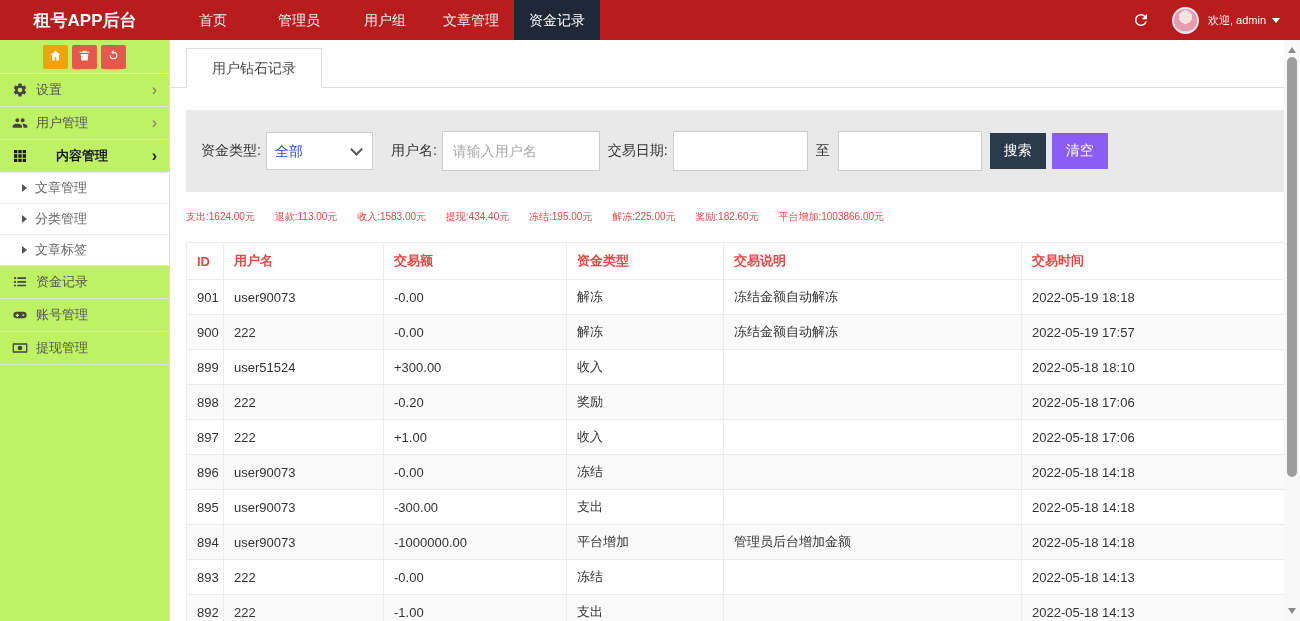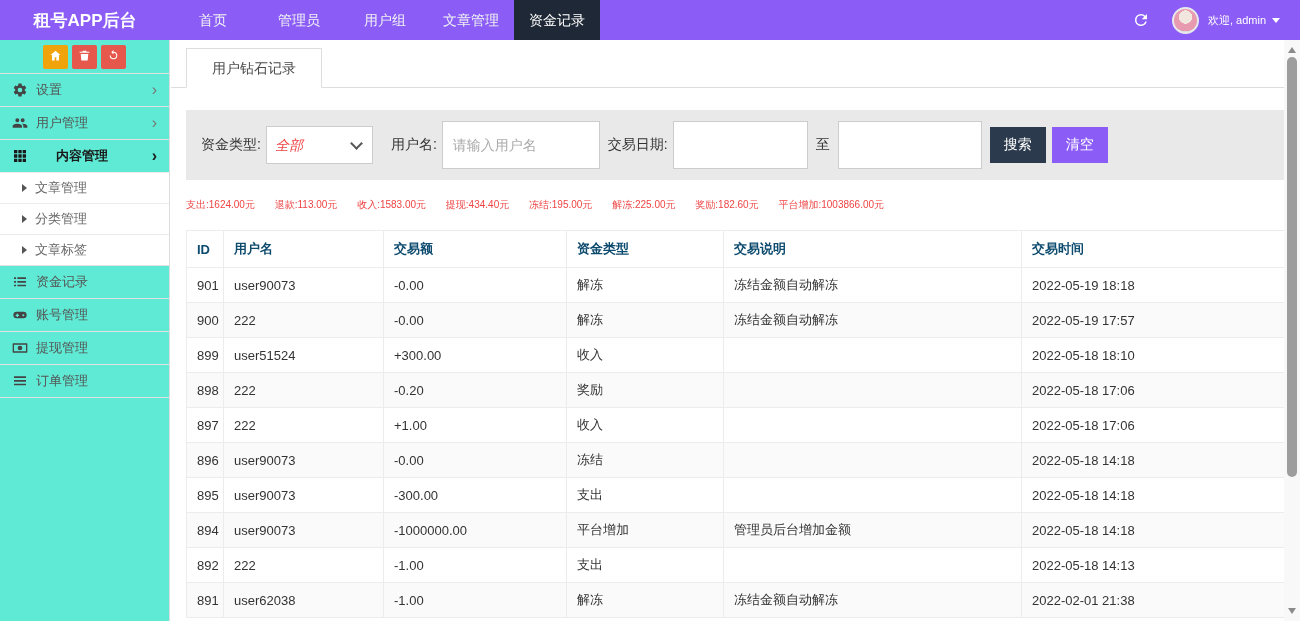--- a/index.html
+++ b/index.html
@@ -5,21 +5,21 @@
   * { box-sizing: border-box; margin: 0; padding: 0; }
   html, body { width: 1300px; height: 621px; overflow: hidden; }
   body {
     font-family: "Liberation Sans", "DejaVu Sans", sans-serif;
     background: #fff; position: relative; font-size: 13px; color: #333;
   }
 
   
   .navbar {
     position: absolute; top: 0; left: 0; width: 1300px; height: 40px;
-    background: #8b5cf6; display: flex; align-items: stretch; z-index: 30;
+    background: #b91c1c; display: flex; align-items: stretch; z-index: 30;
   }
   .brand {
     width: 170px; display: flex; align-items: center; justify-content: center;
     color: #fff; font-size: 17px; font-weight: bold; cursor: pointer;
   }
   .nav-items { display: flex; align-items: flex-end; }
   .nav-item {
     width: 86px; text-align: center; line-height: 40px; color: #f0f2f4;
     font-size: 14px; cursor: pointer;
   }
@@ -35,21 +35,21 @@
   .welcome { color: #fff; font-size: 11px; cursor: pointer; display: flex; align-items: center; }
   .caret-down {
     width: 0; height: 0; margin-left: 6px;
     border-left: 4px solid transparent; border-right: 4px solid transparent;
     border-top: 5px solid #fff;
   }
 
   
   .sidebar {
     position: absolute; top: 40px; left: 0; bottom: 0; width: 170px;
-    background: #5eead4; border-right: 1px solid #dcdcdc;
+    background: #bef264; border-right: 1px solid #dcdcdc;
   }
   .side-toolbar {
     height: 33px; display: flex; align-items: center; justify-content: center; gap: 4px;
   }
   .tool-btn {
     width: 25px; height: 24px; border: none; border-radius: 2px; cursor: pointer;
     display: flex; align-items: center; justify-content: center; color: #fff;
   }
   .tool-btn svg { width: 13px; height: 13px; }
   .tool-btn.orange { background: #f0a30a; }
@@ -83,37 +83,37 @@
     height: 48px; border-bottom: 1px solid #ddd; padding-left: 15px;
     display: flex; align-items: flex-end;
   }
   .tab {
     height: 40px; line-height: 38px; padding: 0 25px; background: #fff;
     border: 1px solid #ddd; border-bottom: 1px solid #fff; margin-bottom: -1px;
     color: #4a4a4a; font-size: 14px; cursor: pointer;
   }
 
   .filterbar {
-    margin: 22px 0 0 15px; background: #e9e9e9; padding: 11px 15px;
+    margin: 22px 0 0 15px; background: #e9e9e9; padding: 21px 15px;
     display: flex; align-items: center; font-size: 14px; color: #333;
   }
   .f-label { margin-right: 5px; white-space: nowrap; }
   .select-wrap { position: relative; margin-right: 18px; }
   .select-wrap select {
     width: 107px; height: 38px; border: 1px solid #ccc; background: #fff;
     font-size: 14px; padding: 0 8px; appearance: none; -webkit-appearance: none;
-    font-family: inherit; color: #ef4444; cursor: pointer; font-style: italic;
+    font-family: inherit; color: #1d4ed8; cursor: pointer;
   }
   .select-wrap::after {
     content: ""; position: absolute; right: 12px; top: 13px; width: 7px; height: 7px;
     border-right: 2px solid #555; border-bottom: 2px solid #555; transform: rotate(45deg);
     pointer-events: none;
   }
   .filterbar input {
-    height: 48px; border: 1px solid #ccc; background: #fff; font-size: 14px;
+    height: 40px; border: 1px solid #ccc; background: #fff; font-size: 14px;
     padding: 0 10px; font-family: inherit; color: #333;
   }
   .filterbar input::placeholder { color: #aaa; }
   .inp-user { width: 158px; margin-right: 8px; }
   .inp-date1 { width: 135px; }
   .inp-date2 { width: 144px; }
   .to-label { padding: 0 8px; }
   .btn { height: 36px; border: none; color: #fff; font-size: 14px; padding: 0 14px;
     cursor: pointer; font-family: inherit; }
   .btn-search { background: #2b3a4d; margin-left: 8px; }
@@ -123,21 +123,21 @@
   .statsline span { margin-right: 17px; }
 
   table.records {
     margin: 18px 0 0 15px; width: 1098px; border-collapse: collapse;
     table-layout: fixed; font-size: 13px; color: #333;
   }
   table.records th, table.records td {
     border: 1px solid #ececec; text-align: left; padding: 8px 10px;
     overflow: hidden; white-space: nowrap;
   }
-  table.records th { font-weight: bold; color: #0c4a6e; padding: 9px 10px; }
+  table.records th { font-weight: bold; color: #ef4444; padding: 9px 10px; }
   table.records tbody tr:nth-child(even) { background: #fafafa; }
   .col-id { width: 37px; } .col-user { width: 160px; } .col-amt { width: 183px; }
   .col-type { width: 157px; } .col-desc { width: 298px; } .col-time { width: 263px; }
 
   
   .scrollbar {
     position: absolute; top: 40px; right: 0; width: 16px; bottom: 0;
     background: #f8f8f8;
   }
   .sb-arrow { position: absolute; left: 4px; width: 0; height: 0; cursor: pointer; }
@@ -254,28 +254,20 @@
       </span>
     <span>账号管理</span>
   </div>
   <div class="menu-item">
     <span class="mi-icon">
         <svg viewBox="0 0 24 24">
           <path fill="currentColor" d="M2 5h20a1 1 0 0 1 1 1v12a1 1 0 0 1-1 1H2a1 1 0 0 1-1-1V6a1 1 0 0 1 1-1zm1 2v10h18V7H3zm9 1.5A3.5 3.5 0 1 1 8.5 12 3.5 3.5 0 0 1 12 8.5z"></path>
         </svg>
       </span>
     <span>提现管理</span>
-  </div>
-  <div class="menu-item">
-    <span class="mi-icon">
-        <svg viewBox="0 0 24 24">
-          <path fill="currentColor" d="M3 5h18v2.5H3zM3 10.5h18V13H3zM3 16h18v2.5H3z"></path>
-        </svg>
-      </span>
-    <span>订单管理</span>
   </div>
   <div class="menu-end"></div>
 </aside>
 
 <main class="content">
   <div class="tabbar">
     <div class="tab">用户钻石记录</div>
   </div>
 
   <div class="filterbar">
@@ -384,20 +376,28 @@
         </tr>
         <tr>
           <td>894</td>
           <td>user90073</td>
           <td>-1000000.00</td>
           <td>平台增加</td>
           <td>管理员后台增加金额</td>
           <td>2022-05-18 14:18</td>
         </tr>
         <tr>
+          <td>893</td>
+          <td>222</td>
+          <td>-0.00</td>
+          <td>冻结</td>
+          <td></td>
+          <td>2022-05-18 14:13</td>
+        </tr>
+        <tr>
           <td>892</td>
           <td>222</td>
           <td>-1.00</td>
           <td>支出</td>
           <td></td>
           <td>2022-05-18 14:13</td>
         </tr>
         <tr>
           <td>891</td>
           <td>user62038</td>

